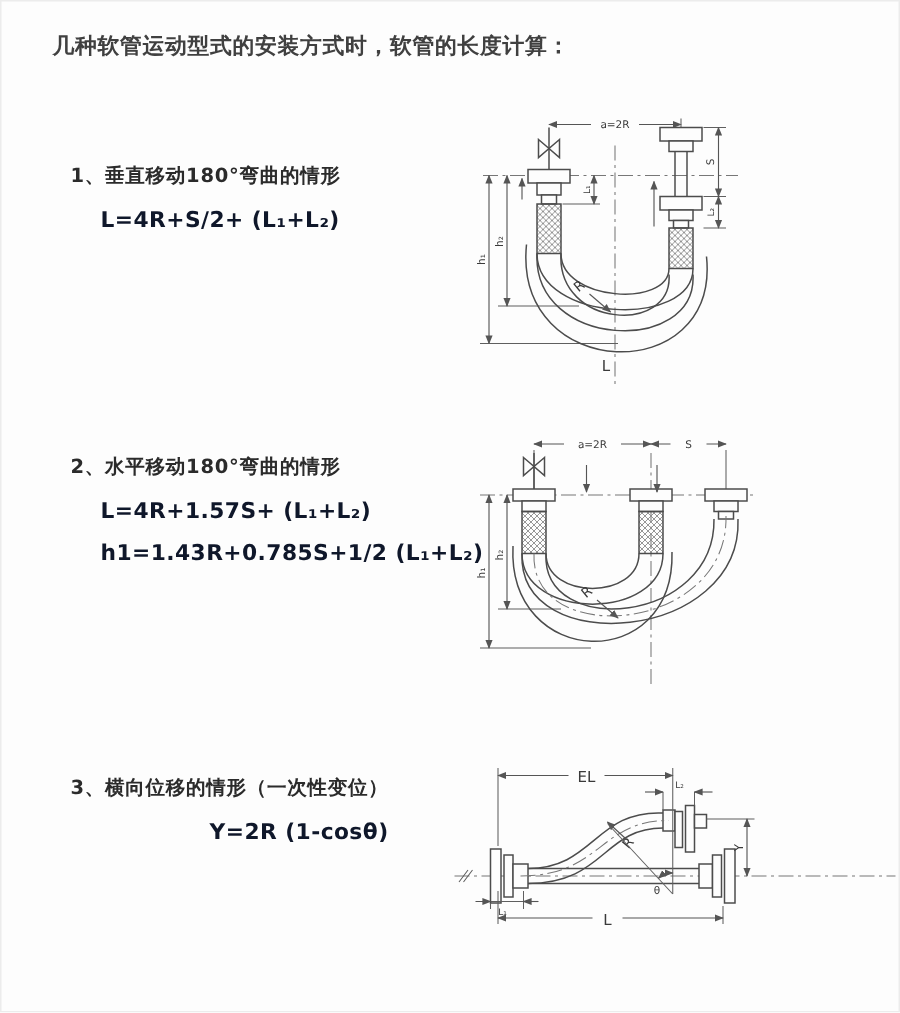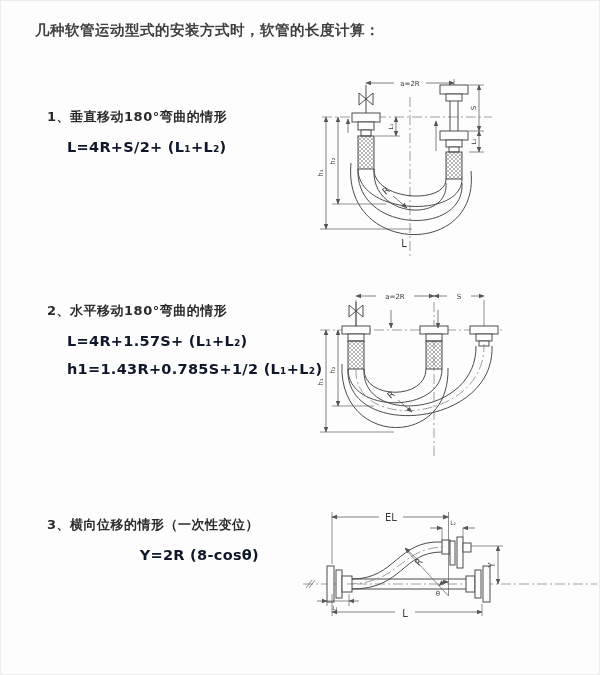--- a/index.html
+++ b/index.html
@@ -43,21 +43,21 @@
   </div>
 
   <div class="section" id="sec2">
     <h3>2、水平移动180°弯曲的情形</h3>
     <p class="formula">L=4R+1.57S+ (L₁+L₂)</p>
     <p class="formula">h1=1.43R+0.785S+1/2 (L₁+L₂)</p>
   </div>
 
   <div class="section" id="sec3">
     <h3>3、横向位移的情形（一次性变位）</h3>
-    <p class="formula">Y=2R (8-cosθ)</p>
+    <p class="formula">Y=2R (1-cosθ)</p>
   </div>
 
   <svg id="dwg1" class="dwg" width="287" height="195" viewBox="0 0 287 195">
     <defs>
       <pattern id="hz1" width="4" height="4" patternUnits="userSpaceOnUse">
         <path d="M0,4 L4,0 M0,0 L4,4" stroke="#8a8a8a" stroke-width="0.6"></path>
       </pattern>
       <marker id="ar1" viewBox="0 0 10 10" refX="9" refY="5" markerWidth="8" markerHeight="8" orient="auto-start-reverse">
         <path d="M0,1 L10,5 L0,9 z" fill="#555"></path>
       </marker>

